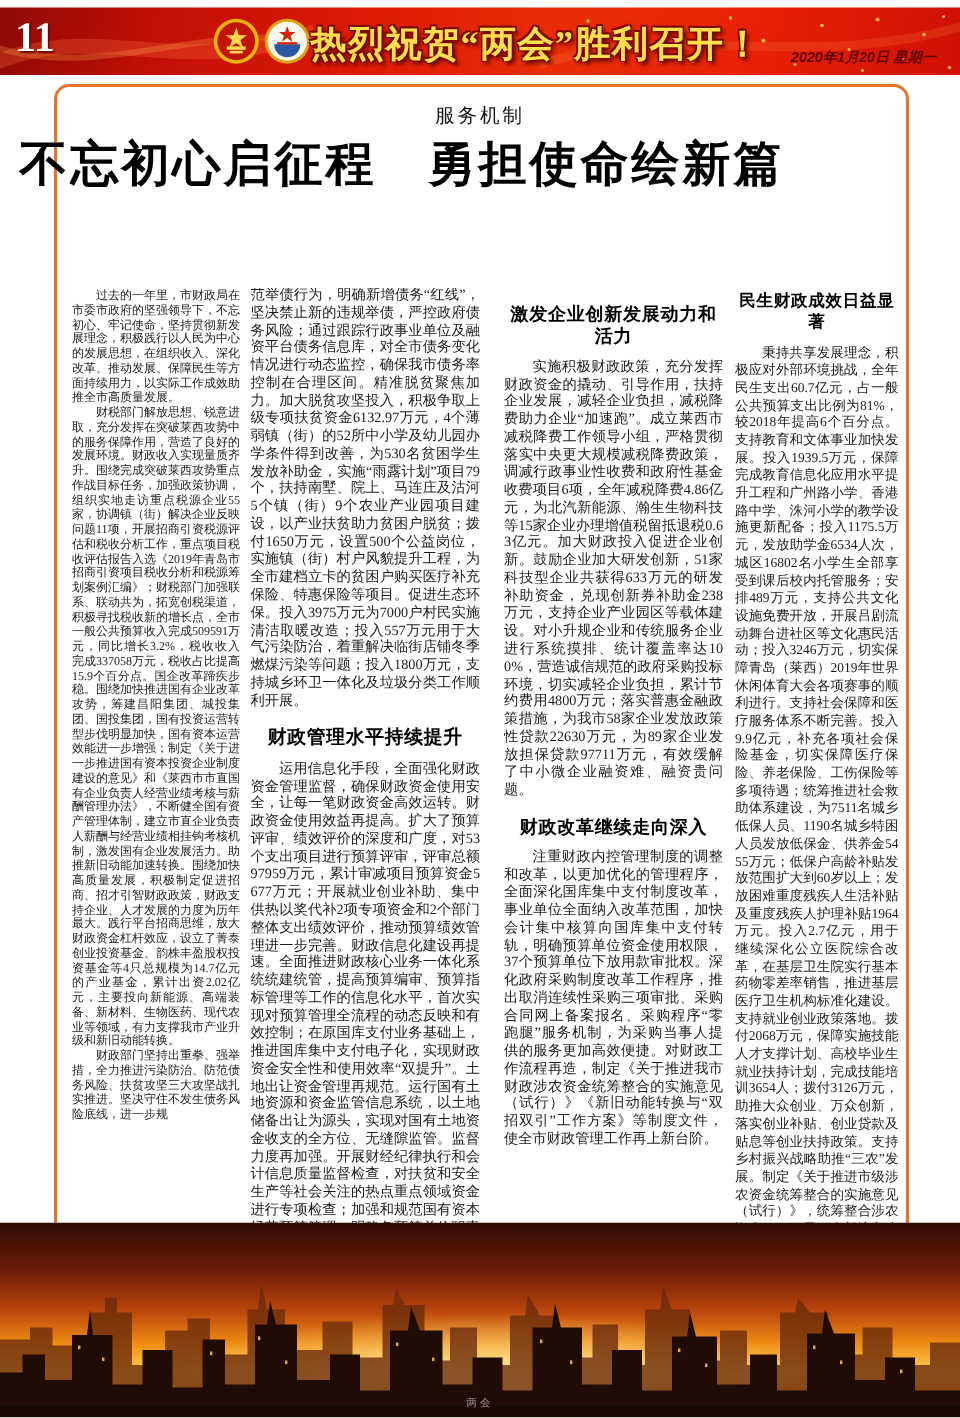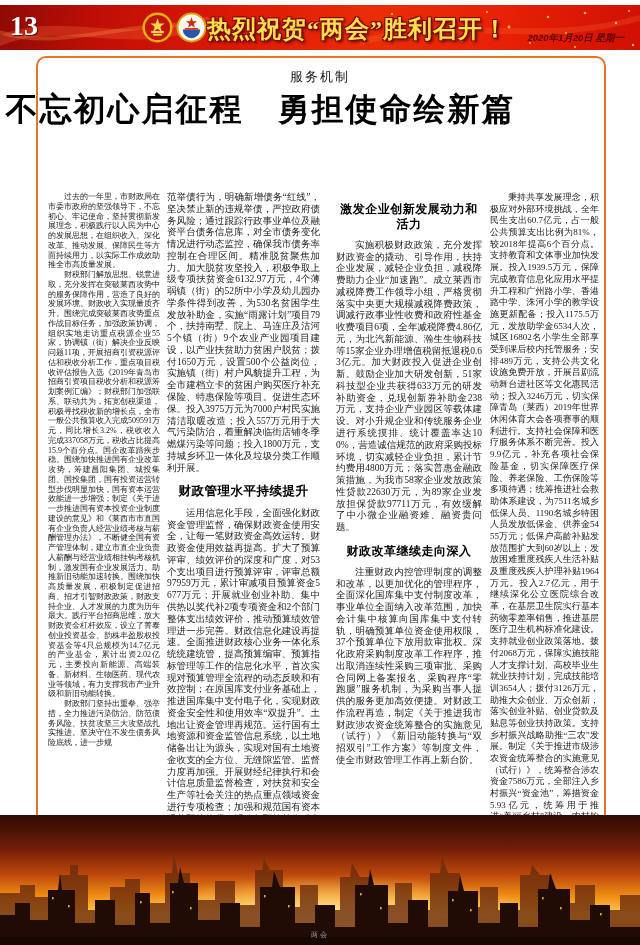--- a/index.html
+++ b/index.html
@@ -16,23 +16,23 @@
   .slogan{position:absolute;left:207px;top:8px;font-size:24px;font-weight:bold;letter-spacing:1px;
     color:#ffdf4d;white-space:nowrap;
     text-shadow:1px 1px 0 #7a0a00,-1px 1px 0 #7a0a00,1px -1px 0 #7a0a00,-1px -1px 0 #7a0a00,2px 2px 3px #4d0300;}
   .issue-date{position:absolute;right:16px;top:27px;font-size:9.5px;font-weight:bold;color:#5e0403;
     font-family:"Liberation Sans","DejaVu Sans",sans-serif;font-style:italic;}
   
   .frame{position:absolute;left:36px;top:56px;width:566px;height:882px;
     border:2px solid #e57428;border-radius:10px;background:#ffffff;}
   .kicker{position:absolute;left:0;top:68px;width:640px;text-align:center;
     font-size:13px;color:#151515;letter-spacing:2px;}
-  .headline{position:absolute;left:0;top:88px;width:521px;text-align:center;margin:0;
+  .headline{position:absolute;left:0;top:88px;width:521px;text-align:left;margin:0;
     font-size:32px;font-weight:bold;color:#000;letter-spacing:2px;
-    font-family:"Liberation Serif","DejaVu Serif",serif;}
+    font-family:"Liberation Serif","DejaVu Serif",serif;padding-left:13px;}
   
   .col{position:absolute;top:164px;height:664px;overflow:hidden;color:#1b1b1b;
     text-align:justify;word-break:break-all;margin-top:28px;}
   .col p{margin:0;text-indent:2em;}
   .col p.cont{text-indent:0;}
   .subhead{text-align:center;font-weight:bold;color:#000;margin:9px 0 7px;
     font-family:"Liberation Sans","DejaVu Sans",sans-serif;letter-spacing:0.5px;}
   .col1{left:48px;width:112px;font-size:8px;line-height:1.22;}
   .col1 .subhead{font-size:9.5px;margin:8px 0 6px;}
   .col2{left:167px;width:153px;font-size:9.5px;line-height:1.24;}
@@ -68,21 +68,21 @@
           <circle cx="548" cy="12" r="1.2"></circle>
           <circle cx="566" cy="28" r="1"></circle>
         <circle cx="585" cy="8" r="1.3"></circle>
           <circle cx="602" cy="34" r="1.1"></circle>
           <circle cx="616" cy="18" r="1.2"></circle>
         <circle cx="629" cy="6" r="1"></circle>
           <circle cx="633" cy="40" r="1.2"></circle>
           <circle cx="575" cy="42" r="1"></circle>
       </g>
     </svg>
-    <div class="page-num">13</div>
+    <div class="page-num">11</div>
     <div class="emblems">
       <svg viewBox="0 0 32 32">
         <circle cx="16" cy="16" r="15.5" fill="#e8b30a"></circle>
         <circle cx="16" cy="16" r="13" fill="#c41408"></circle>
         <polygon points="16,6.5 17.8,11.8 23.3,11.8 18.9,15.1 20.5,20.4 16,17.2 11.5,20.4 13.1,15.1 8.7,11.8 14.2,11.8" fill="#ffd94a"></polygon>
         <rect x="9.5" y="19.5" width="13" height="2.4" fill="#ffd94a"></rect>
         <rect x="11.5" y="22.6" width="9" height="1.8" fill="#ffd94a"></rect>
       </svg>
       <svg viewBox="0 0 32 32">
         <circle cx="16" cy="16" r="15.5" fill="#d8a415"></circle>
@@ -114,20 +114,21 @@
   </div>
 
   <div class="col col3">
     <h3 class="subhead">激发企业创新发展动力和活力</h3>
     <p>实施积极财政政策，充分发挥财政资金的撬动、引导作用，扶持企业发展，减轻企业负担，减税降费助力企业“加速跑”。成立莱西市减税降费工作领导小组，严格贯彻落实中央更大规模减税降费政策，调减行政事业性收费和政府性基金收费项目6项，全年减税降费4.86亿元，为北汽新能源、瀚生生物科技等15家企业办理增值税留抵退税0.63亿元。加大财政投入促进企业创新。鼓励企业加大研发创新，51家科技型企业共获得633万元的研发补助资金，兑现创新券补助金238万元，支持企业产业园区等载体建设。对小升规企业和传统服务企业进行系统摸排、统计覆盖率达100%，营造诚信规范的政府采购投标环境，切实减轻企业负担，累计节约费用4800万元；落实普惠金融政策措施，为我市58家企业发放政策性贷款22630万元，为89家企业发放担保贷款97711万元，有效缓解了中小微企业融资难、融资贵问题。</p>
     <h3 class="subhead">财政改革继续走向深入</h3>
     <p>注重财政内控管理制度的调整和改革，以更加优化的管理程序，全面深化国库集中支付制度改革，事业单位全面纳入改革范围，加快会计集中核算向国库集中支付转轨，明确预算单位资金使用权限，37个预算单位下放用款审批权。深化政府采购制度改革工作程序，推出取消连续性采购三项审批、采购合同网上备案报名、采购程序“零跑腿”服务机制，为采购当事人提供的服务更加高效便捷。对财政工作流程再造，制定《关于推进我市财政涉农资金统筹整合的实施意见（试行）》《新旧动能转换与“双招双引”工作方案》等制度文件，使全市财政管理工作再上新台阶。</p>
   </div>
 
   <div class="col col4">
+    <h3 class="subhead">民生财政成效日益显著</h3>
     <p>秉持共享发展理念，积极应对外部环境挑战，全年民生支出60.7亿元，占一般公共预算支出比例为81%，较2018年提高6个百分点。支持教育和文体事业加快发展。投入1939.5万元，保障完成教育信息化应用水平提升工程和广州路小学、香港路中学、洙河小学的教学设施更新配备；投入1175.5万元，发放助学金6534人次，城区16802名小学生全部享受到课后校内托管服务；安排489万元，支持公共文化设施免费开放，开展吕剧流动舞台进社区等文化惠民活动；投入3246万元，切实保障青岛（莱西）2019年世界休闲体育大会各项赛事的顺利进行。支持社会保障和医疗服务体系不断完善。投入9.9亿元，补充各项社会保险基金，切实保障医疗保险、养老保险、工伤保险等多项待遇；统筹推进社会救助体系建设，为7511名城乡低保人员、1190名城乡特困人员发放低保金、供养金5455万元；低保户高龄补贴发放范围扩大到60岁以上；发放困难重度残疾人生活补贴及重度残疾人护理补贴1964万元。投入2.7亿元，用于继续深化公立医院综合改革，在基层卫生院实行基本药物零差率销售，推进基层医疗卫生机构标准化建设。支持就业创业政策落地。拨付2068万元，保障实施技能人才支撑计划、高校毕业生就业扶持计划，完成技能培训3654人；拨付3126万元，助推大众创业、万众创新，落实创业补贴、创业贷款及贴息等创业扶持政策。支持乡村振兴战略助推“三农”发展。制定《关于推进市级涉农资金统筹整合的实施意见（试行）》，统筹整合涉农资金7586万元，全部注入乡村振兴“资金池”，筹措资金5.93亿元，统筹用于推进“美丽乡村”建设、农村饮水安全提升工程等重点项目支出；深入推进农村综合性改革试点试验，投入4665万元落实各项惠农政策；按照每村50万元的标准，拨付村干部补贴4775万元；拨付8633万元，主要用于保障村级组织运转和发放村级组织工作人员报酬等补助。</p>
   </div>
 
   <div class="skyline">
     <svg viewBox="0 0 640 130" preserveAspectRatio="none">
       <defs>
         <linearGradient id="sky" x1="0" y1="0" x2="0" y2="1">
           <stop offset="0" stop-color="#2e0b05"></stop>
           <stop offset="0.25" stop-color="#6e1d07"></stop>
           <stop offset="0.45" stop-color="#b9450c"></stop>

